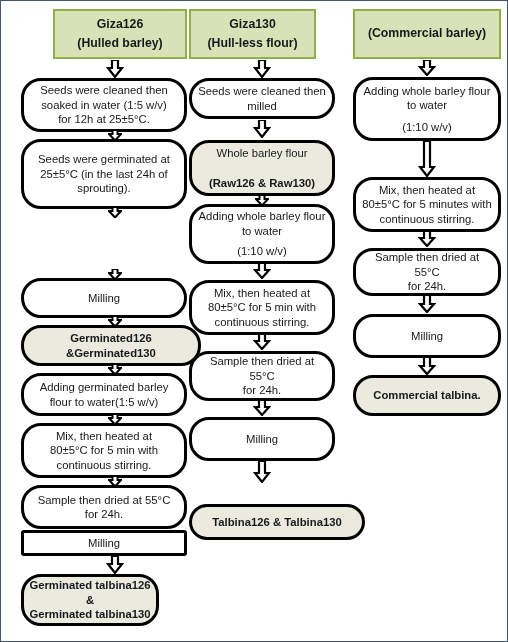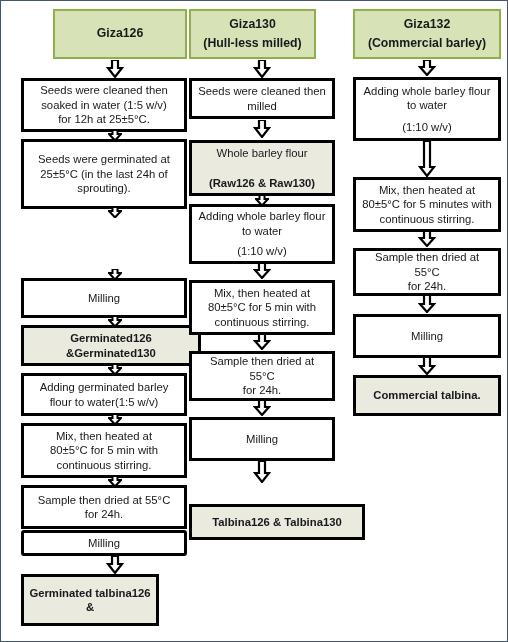--- a/index.html
+++ b/index.html
@@ -26,21 +26,21 @@
     height: 642px;
   }
   #column-giza126 { left: 10px;  width: 176px; }
   #column-giza130 { left: 188px; width: 146px; }
   #column-giza132 { left: 352px; width: 148px; }
 
   .node {
     position: absolute;
     box-sizing: border-box;
     border: 3px solid #000000;
-    border-radius: 0;
+    border-radius: 20px;
     background: #ffffff;
     display: flex;
     align-items: center;
     justify-content: center;
     text-align: center;
     color: #17191c;
     font-size: 11.3px;
     line-height: 1.27;
     padding: 2px 5px;
   }
@@ -73,20 +73,21 @@
 </head>
 <body>
 
 <div id="flowchart-frame">
 
   <div class="column" id="column-giza126">
 
     <div class="node header" style="left:42px; top:8px; width:134px; height:50px;">
       <span class="lines">
         <span class="ln">Giza126</span>
+        <span class="ln">(Hulled barley)</span>
       </span>
     </div>
 
     <span class="arrow" style="left:95px; top:59px;">
       <svg width="18" height="18" viewBox="0 0 18 18">
           <polygon points="6,0 12,0 12,8 16,8 9,17 2,8 6,8" fill="#ffffff" stroke="#000000" stroke-width="2.2"></polygon>
         </svg>
     </span>
 
     <div class="node" style="left:10px; top:77px; width:166px; height:54px;">
@@ -191,30 +192,31 @@
 
     <span class="arrow" style="left:95px; top:555px;">
       <svg width="18" height="18" viewBox="0 0 18 18">
           <polygon points="6,0 12,0 12,8 16,8 9,17 2,8 6,8" fill="#ffffff" stroke="#000000" stroke-width="2.2"></polygon>
         </svg>
     </span>
 
     <div class="node highlight strong" style="left:10px; top:573px; width:138px; height:52px;">
       <span class="lines">
         <span class="ln">Germinated talbina126 &amp;</span>
+        <span class="ln">Germinated talbina130</span>
       </span>
     </div>
   </div>
 
   <div class="column" id="column-giza130">
 
     <div class="node header" style="left:0px; top:8px; width:127px; height:50px;">
       <span class="lines">
         <span class="ln">Giza130</span>
-        <span class="ln">(Hull-less milled)</span>
+        <span class="ln">(Hull-less flour)</span>
       </span>
     </div>
 
     <span class="arrow" style="left:64px; top:59px;">
       <svg width="18" height="18" viewBox="0 0 18 18">
           <polygon points="6,0 12,0 12,8 16,8 9,17 2,8 6,8" fill="#ffffff" stroke="#000000" stroke-width="2.2"></polygon>
         </svg>
     </span>
 
     <div class="node" style="left:0px; top:77px; width:146px; height:41px;">
@@ -300,21 +302,20 @@
       <span class="lines">
         <span class="ln">Talbina126 &amp; Talbina130</span>
       </span>
     </div>
   </div>
 
   <div class="column" id="column-giza132">
 
     <div class="node header" style="left:0px; top:8px; width:148px; height:50px;">
       <span class="lines">
-        <span class="ln">Giza132</span>
         <span class="ln">(Commercial barley)</span>
       </span>
     </div>
 
     <span class="arrow" style="left:65px; top:59px;">
       <svg width="18" height="16" viewBox="0 0 18 16">
           <polygon points="6,0 12,0 12,7 16,7 9,15 2,7 6,7" fill="#ffffff" stroke="#000000" stroke-width="2.2"></polygon>
         </svg>
     </span>
 

